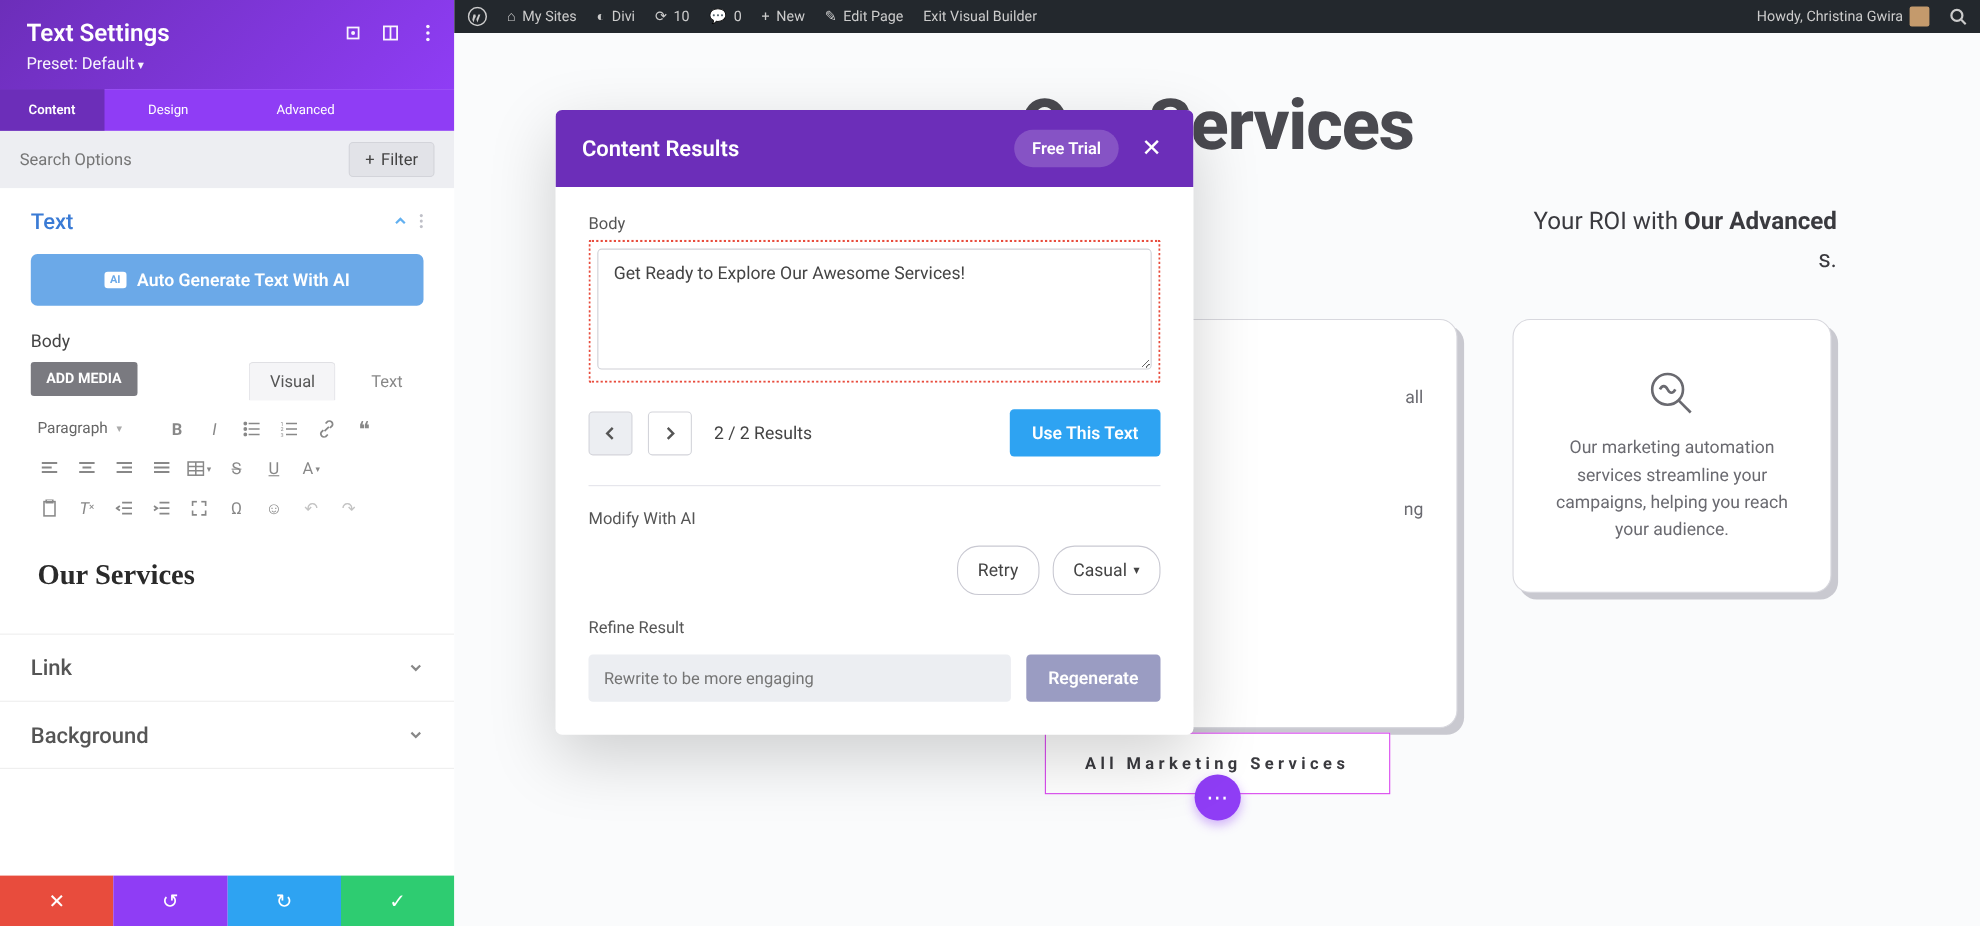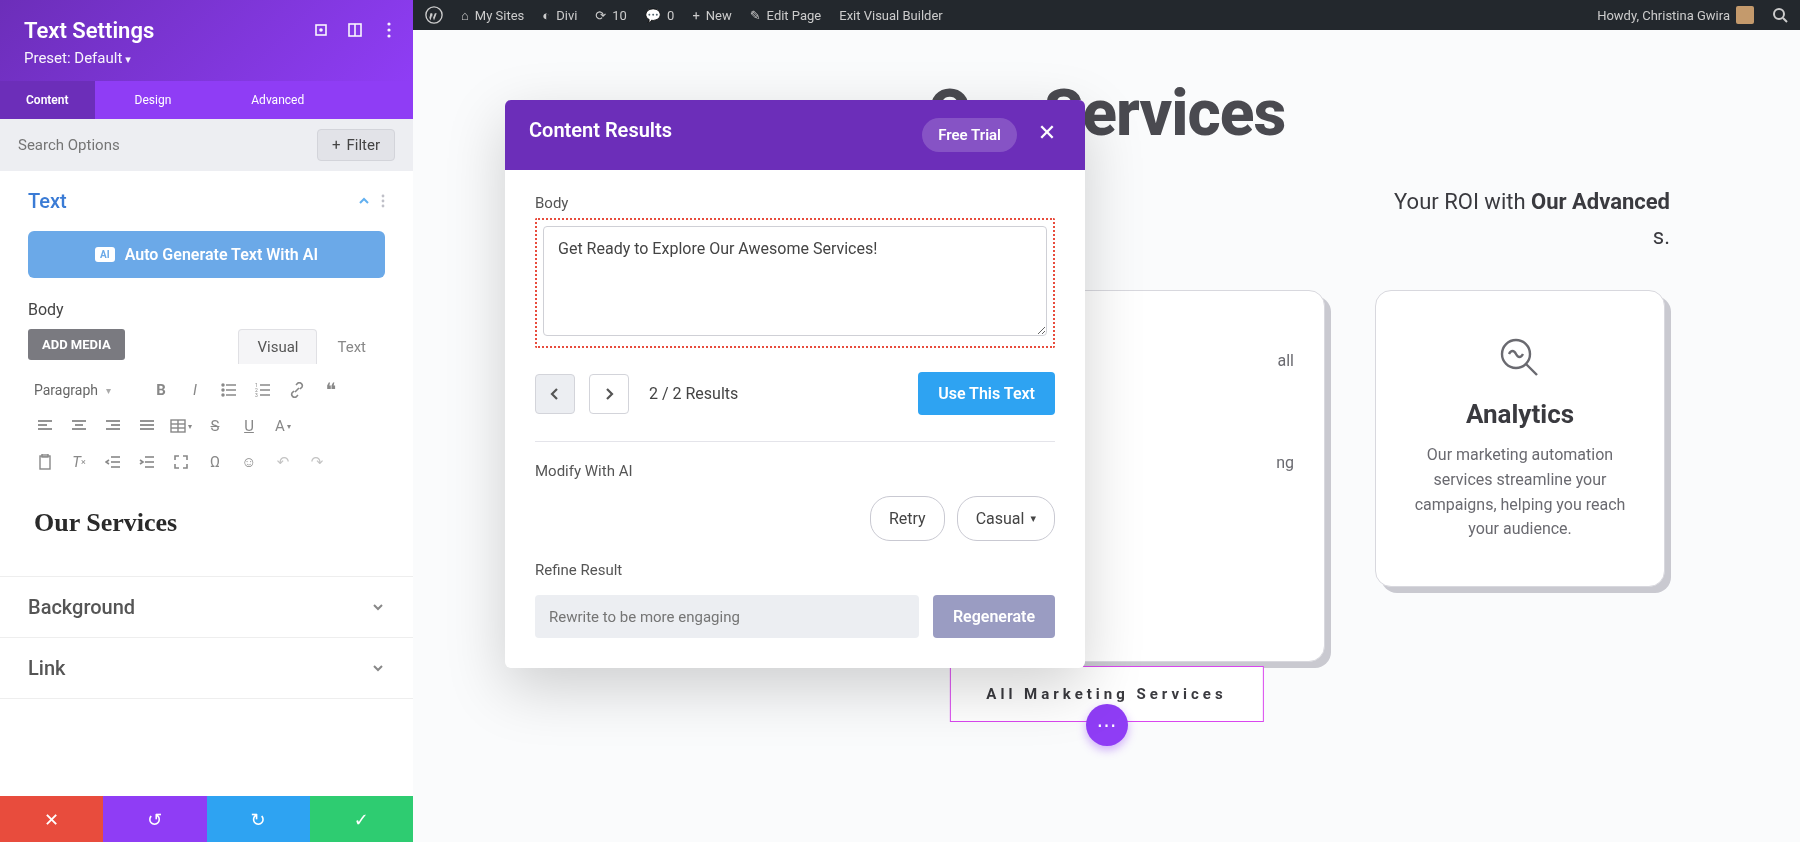--- a/index.html
+++ b/index.html
@@ -33,21 +33,21 @@
 .acc-title { font-size: 20px; color: #3a7bd5; font-weight: 500; }
 .acc-title.gray { color: #555; }
 .acc-icons { display: flex; gap: 10px; align-items: center; color: #62b0f0; }
 .acc-body { padding: 0 28px 20px; }
 
 .ai-btn { width: 100%; background: #6ba9e8; color: #fff; border: none; border-radius: 6px; padding: 14px; font-size: 16px; font-weight: 600; display: flex; align-items: center; justify-content: center; gap: 10px; cursor: pointer; }
 .ai-badge { background: #fff; color: #6ba9e8; font-size: 10px; font-weight: 700; padding: 2px 5px; border-radius: 3px; }
 
 .body-label { font-size: 16px; color: #444; margin: 22px 0 10px; }
 .media-btn { background: #7a7a80; color: #fff; border: none; padding: 8px 14px; font-size: 13px; font-weight: 700; border-radius: 3px; cursor: pointer; }
-.ed-tabs { float: right; display: flex; gap: 1px; align-items: center; }
+.ed-tabs { float: right; display: flex; gap: 13px; align-items: center; }
 .ed-tab { padding: 8px 18px; font-size: 15px; color: #888; cursor: pointer; border: 1px solid transparent; border-bottom: none; }
 .ed-tab.active { background: #f5f5f7; border-color: #e0e0e4; color: #555; border-radius: 4px 4px 0 0; }
 
 .toolbar { clear: both; margin-top: 12px; }
 .tb-row { display: flex; gap: 0; padding: 4px 0; }
 .tb-btn { width: 34px; height: 28px; display: flex; align-items: center; justify-content: center; color: #888; cursor: pointer; font-size: 15px; }
 .tb-sel { display: flex; align-items: center; padding: 0 10px 0 6px; color: #666; font-size: 14px; gap: 8px; min-width: 116px; }
 .tb-sel::after{content:"▾"; font-size:10px; color:#aaa;}
 
 .editor { margin-top: 10px; padding: 18px 6px; font-family: Georgia, serif; font-size: 26px; font-weight: 700; color: #2a2a2a; }
@@ -76,21 +76,21 @@
 .card2 { right: 135px; top: 260px; }
 .card-title { font-size: 26px; font-weight: 700; color: #3a3a3f; margin-top: 18px; }
 .card-text { font-size: 16px; color: #6a6a70; margin-top: 14px; line-height: 1.55; }
 .card-icon { width: 46px; height: 46px; margin: 0 auto; }
 
 .all-btn { position: absolute; left: 50%; transform: translateX(-50%); bottom: 120px; padding: 18px 36px; border: 1px solid #d946ef; background: #fff; font-size: 15px; font-weight: 700; letter-spacing: 4px; color: #3a3a3f; cursor: pointer; }
 .fab { position: absolute; left: 50%; transform: translateX(-50%); bottom: 96px; width: 42px; height: 42px; border-radius: 50%; background: #8f3df5; color: #fff; display: flex; align-items: center; justify-content: center; font-size: 20px; cursor: pointer; box-shadow: 0 4px 10px rgba(143,61,245,.4); }
 
 
 .modal { position: absolute; left: 505px; top: 100px; width: 580px; background: #fff; border-radius: 6px; box-shadow: 0 20px 60px rgba(0,0,0,.18); overflow: hidden; }
-.m-head { background: #6c2eb9; color: #fff; padding: 18px 24px; display: flex; }
+.m-head { background: #6c2eb9; color: #fff; padding: 18px 24px; display: flex; align-items: center; }
 .m-title { font-size: 20px; font-weight: 600; flex: 1; }
 .ft-pill { background: rgba(255,255,255,.18); padding: 8px 16px; border-radius: 20px; font-size: 15px; font-weight: 600; cursor: pointer; }
 .m-close { margin-left: 16px; width: 28px; height: 28px; display: flex; align-items: center; justify-content: center; font-size: 22px; cursor: pointer; }
 .m-body { padding: 24px 30px 30px; }
 .m-label { font-size: 15px; color: #555; margin-bottom: 6px; }
 .m-ta-wrap { border: 2px dotted #e84c3d; padding: 6px; border-radius: 2px; }
 .m-ta { width: 100%; height: 110px; border: 1px solid #cfd0d6; border-radius: 4px; padding: 12px 14px; font-size: 16px; color: #444; resize: vertical; font-family: inherit; }
 .m-row { display: flex; align-items: center; margin-top: 24px; gap: 14px; }
 .nav-btn { width: 40px; height: 40px; border: 1px solid #d3d4da; background: #eceef2; border-radius: 4px; display: flex; align-items: center; justify-content: center; font-size: 18px; color: #555; cursor: pointer; }
 .nav-btn.ghost { background: #fff; }
@@ -302,43 +302,43 @@
             <div class="tb-btn" style="opacity:.5">↶</div>
             <div class="tb-btn" style="opacity:.5">↷</div>
           </div>
         </div>
         <div class="editor">Our Services</div>
       </div>
     </div>
 
     <div class="acc">
       <div class="acc-hd">
+        <div class="acc-title gray">Link</div>
+        <div class="acc-icons">
+            <span style="color:#888">
+              <svg width="14" height="14" viewBox="0 0 14 14" fill="none" stroke="currentColor" stroke-width="2">
+                <polyline points="3,5 7,9 11,5"></polyline>
+              </svg>
+            </span>
+          </div>
+      </div>
+    </div>
+
+    <div class="acc">
+      <div class="acc-hd">
         <div class="acc-title gray">Background</div>
         <div class="acc-icons">
             <span style="color:#888">
               <svg width="14" height="14" viewBox="0 0 14 14" fill="none" stroke="currentColor" stroke-width="2">
                 <polyline points="3,5 7,9 11,5"></polyline>
               </svg>
             </span>
           </div>
       </div>
     </div>
-
-    <div class="acc">
-      <div class="acc-hd">
-        <div class="acc-title gray">Link</div>
-        <div class="acc-icons">
-            <span style="color:#888">
-              <svg width="14" height="14" viewBox="0 0 14 14" fill="none" stroke="currentColor" stroke-width="2">
-                <polyline points="3,5 7,9 11,5"></polyline>
-              </svg>
-            </span>
-          </div>
-      </div>
-    </div>
   </div>
 
   <div class="sb-footer">
     <div class="sb-fbtn red">✕</div>
     <div class="sb-fbtn purple">↺</div>
     <div class="sb-fbtn blue">↻</div>
     <div class="sb-fbtn green">✓</div>
   </div>
 </div>
 
@@ -401,21 +401,20 @@
   </div>
 
   <div class="card card2">
     <div class="card-icon">
       <svg width="46" height="46" viewBox="0 0 46 46" fill="none" stroke="#6a6a70" stroke-width="2.4">
           <circle cx="19" cy="19" r="14"></circle>
           <path d="M12 19c2-4 5-4 7 0s5 4 7 0"></path>
           <line x1="29" y1="29" x2="40" y2="40"></line>
         </svg>
     </div>
-    <div class="card-title">Analytics</div>
     <div class="card-text">Our marketing automation services streamline your campaigns, helping you reach your audience.</div>
   </div>
 
   <button class="all-btn">All Marketing Services</button>
   <div class="fab">⋯</div>
 </div>
 
 <div class="modal">
   <div class="m-head">
     <div class="m-title">Content Results</div>

